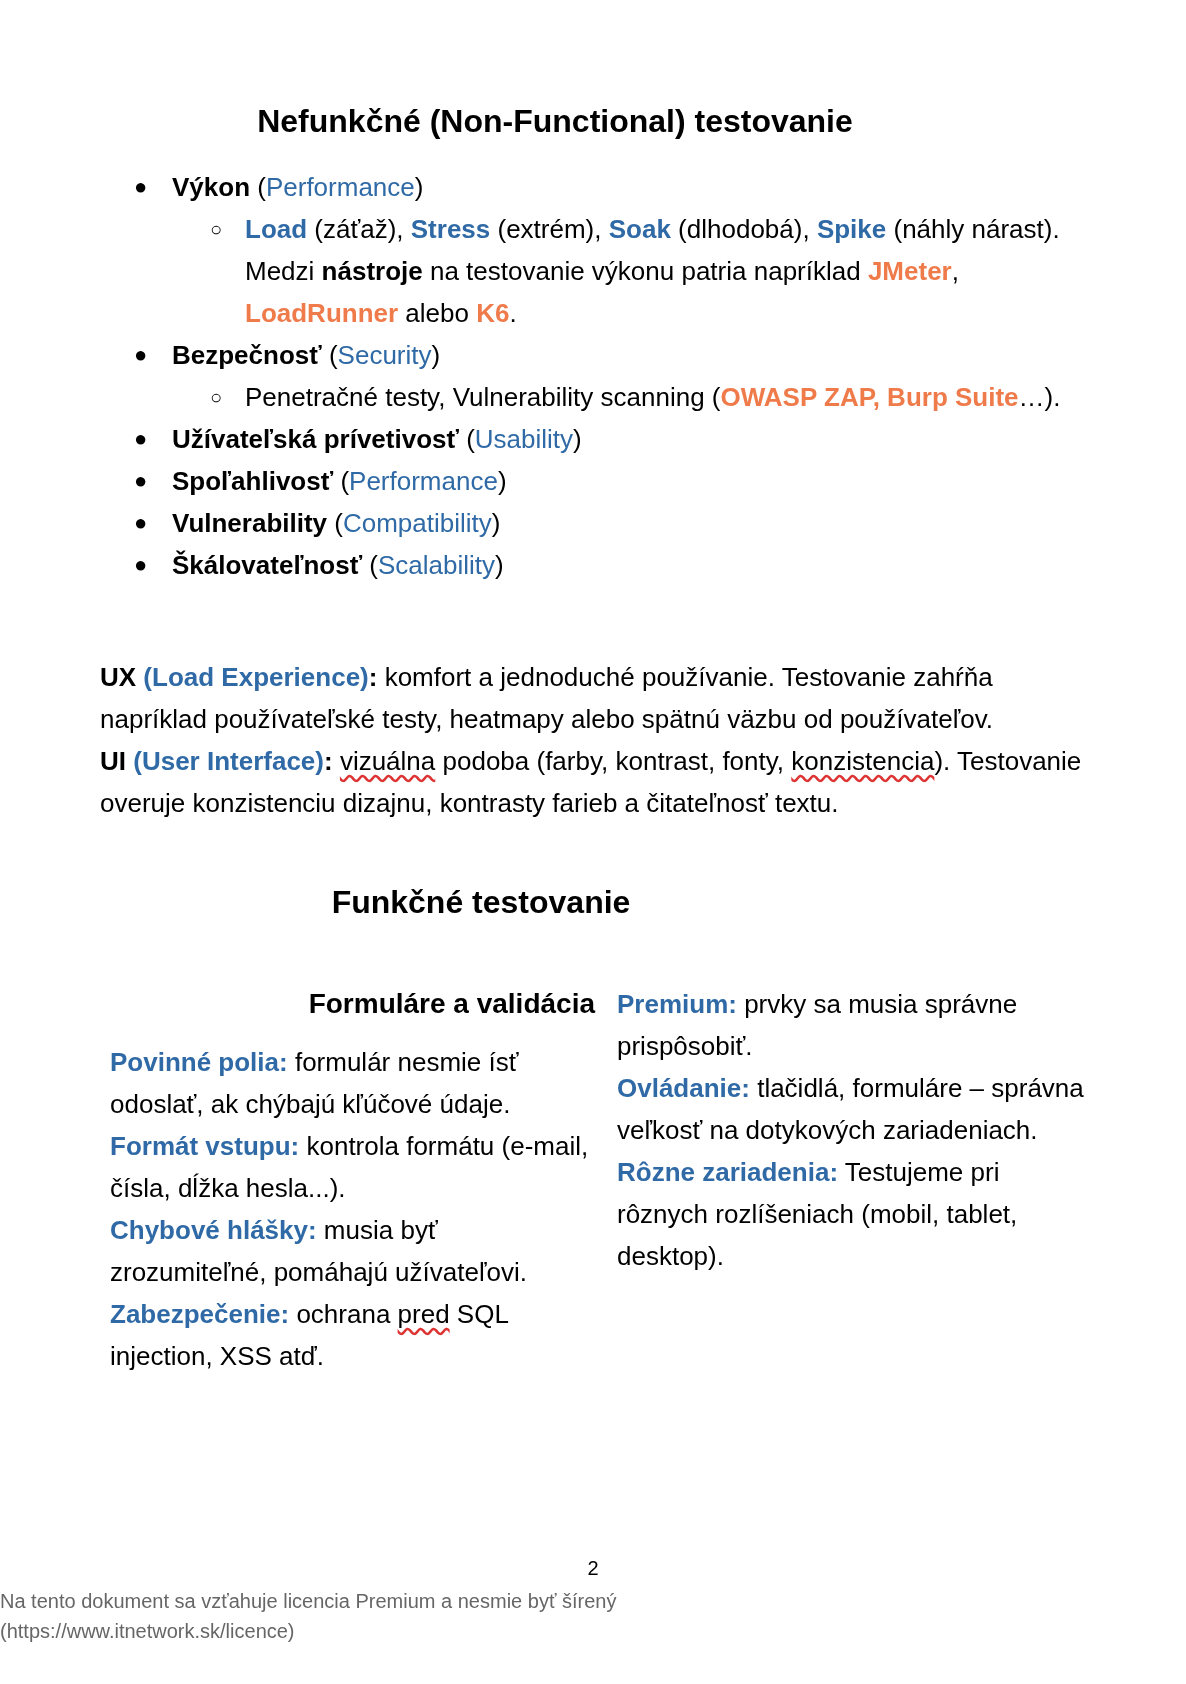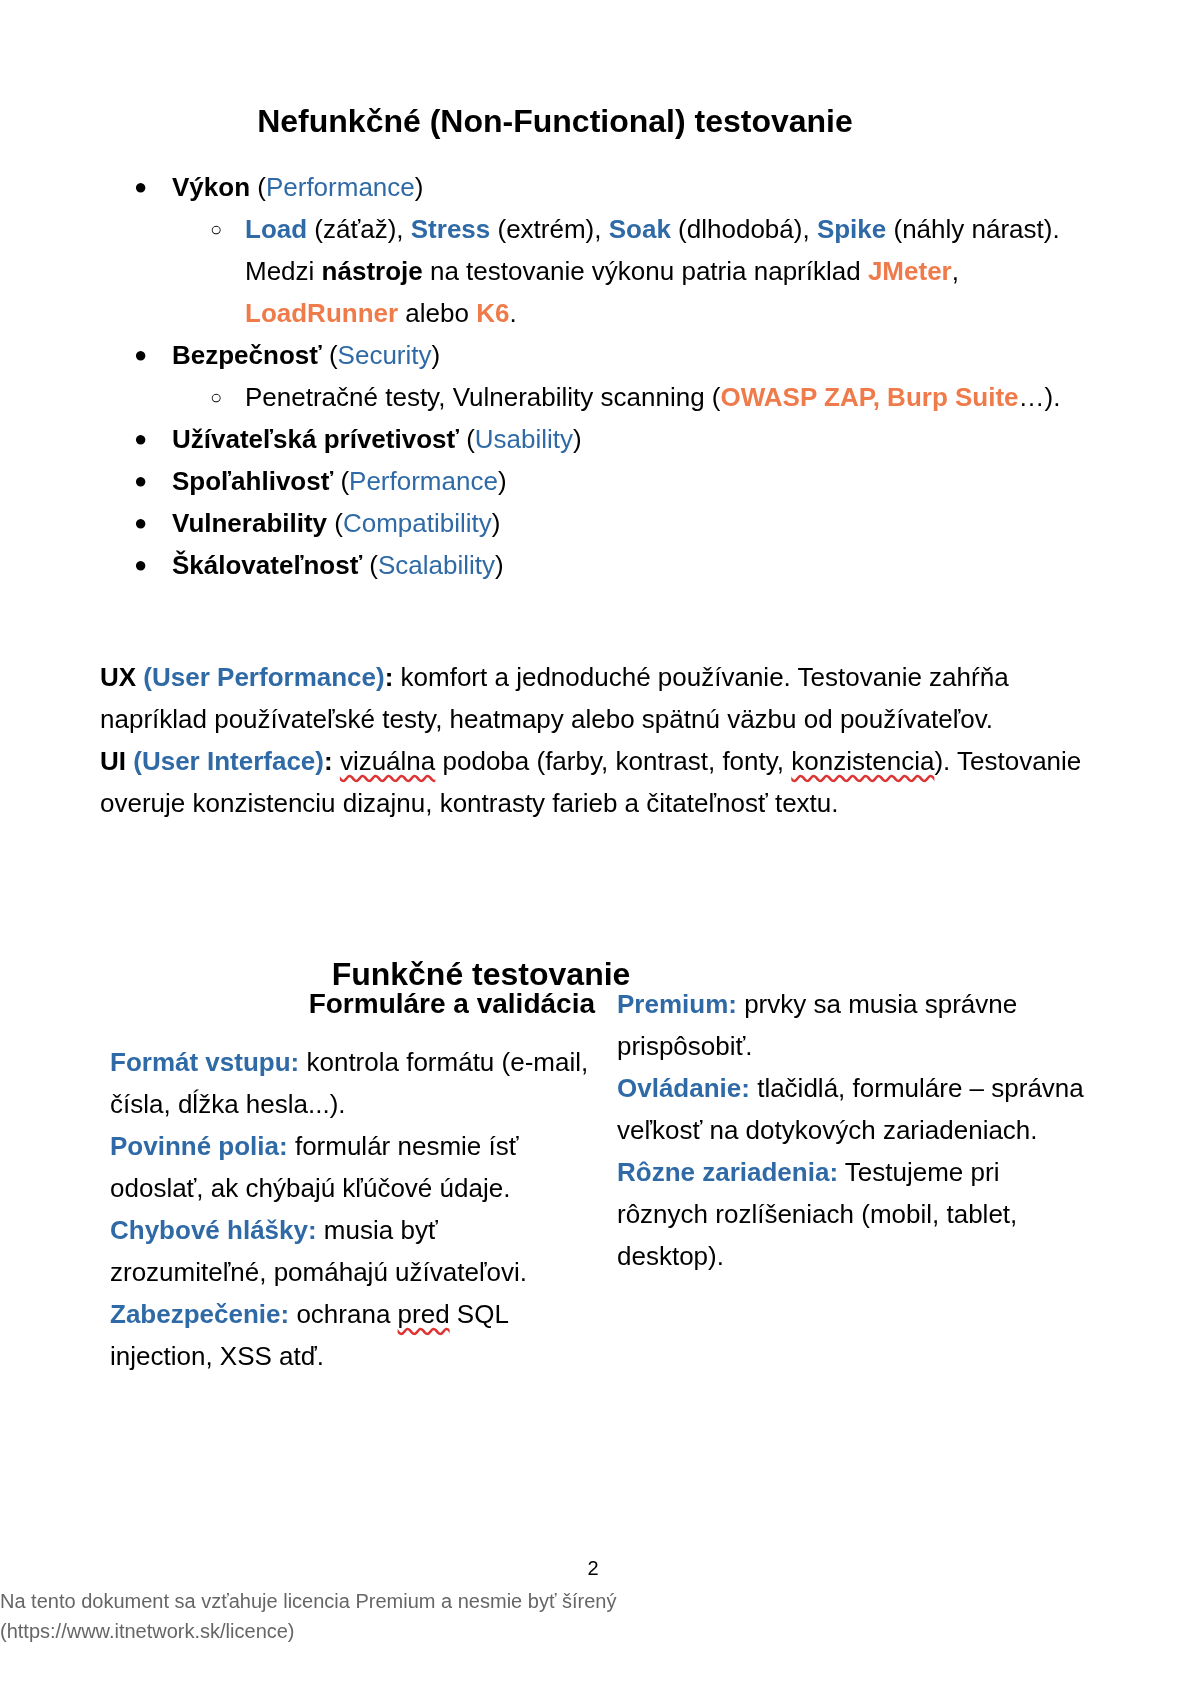--- a/index.html
+++ b/index.html
@@ -17,21 +17,21 @@
     font-size: 32px; font-weight: bold;
   }
   .list { position: absolute; left: 130px; top: 166px; font-size: 26px; line-height: 42px; }
   .li { position: relative; padding-left: 42px; }
   .li .bullet { position: absolute; left: 4px; top: 0; font-size: 22px; }
   .sub { position: relative; padding-left: 115px; width: 850px; }
   .sub .bullet { position: absolute; left: 80px; top: 0; font-size: 20px; }
 
   .ux { position: absolute; left: 100px; top: 656px; width: 990px; font-size: 26px; line-height: 42px; }
 
-  .h2 { position: absolute; top: 956px; left: 0; width: 962px; text-align: center; font-size: 32px; font-weight: bold; }
+  .h2 { position: absolute; top: 884px; left: 0; width: 962px; text-align: center; font-size: 32px; font-weight: bold; }
 
   .col { position: absolute; top: 983px; font-size: 26px; line-height: 42px; }
   .col .title { text-align: right; font-weight: bold; font-size: 28px; margin-bottom: 16px; }
   .col1 { left: 110px; width: 485px; }
   .col2 { left: 617px; width: 470px; }
   .col p { margin: 0; }
 
   .pagenum { position: absolute; top: 1557px; left: 0; width: 1186px; text-align: center; font-size: 20px; }
   .footer { position: absolute; top: 1586px; left: 0; width: 1026px; text-align: left; font-size: 20px; line-height: 30px; color: #666; }
 </style>
@@ -73,30 +73,30 @@
     (<span class="blue">Compatibility</span>)
   </div>
   <div class="li">
     <span class="bullet">●</span>
     <span class="b">Škálovateľnosť</span>
     (<span class="blue">Scalability</span>)
   </div>
 </div>
 
 <div class="ux">
-  <div><span class="b">UX</span> <span class="blue b">(User Performance)</span><span class="b">:</span><span> komfort a jednoduché používanie. Testovanie zahŕňa napríklad používateľské testy, heatmapy alebo spätnú väzbu od používateľov.</span></div>
+  <div><span class="b">UX</span> <span class="blue b">(Load Experience)</span><span class="b">:</span><span> komfort a jednoduché používanie. Testovanie zahŕňa napríklad používateľské testy, heatmapy alebo spätnú väzbu od používateľov.</span></div>
   <div><span class="b">UI</span> <span class="blue b">(User Interface)</span><span class="b">:</span> <span class="wavy">vizuálna</span><span> podoba (farby, kontrast, fonty, </span><span class="wavy">konzistencia</span><span>). Testovanie overuje konzistenciu dizajnu, kontrasty farieb a čitateľnosť textu.</span></div>
 </div>
 
 <div class="h2">Funkčné testovanie</div>
 
 <div class="col col1">
   <div class="title">Formuláre a validácia</div>
+  <p><span class="blue b">Povinné polia:</span><span> formulár nesmie ísť odoslať, ak chýbajú kľúčové údaje.</span></p>
   <p><span class="blue b">Formát vstupu:</span><span> kontrola formátu (e-mail, čísla, dĺžka hesla...).</span></p>
-  <p><span class="blue b">Povinné polia:</span><span> formulár nesmie ísť odoslať, ak chýbajú kľúčové údaje.</span></p>
   <p><span class="blue b">Chybové hlášky:</span><span> musia byť zrozumiteľné, pomáhajú užívateľovi.</span></p>
   <p><span class="blue b">Zabezpečenie:</span><span> ochrana </span><span class="wavy">pred</span><span> SQL injection, XSS atď.</span></p>
 </div>
 
 <div class="col col2">
   <p><span class="blue b">Premium:</span><span> prvky sa musia správne prispôsobiť.</span></p>
   <p><span class="blue b">Ovládanie:</span><span> tlačidlá, formuláre – správna veľkosť na dotykových zariadeniach.</span></p>
   <p><span class="blue b">Rôzne zariadenia:</span><span> Testujeme pri rôznych rozlíšeniach (mobil, tablet, desktop).</span></p>
 </div>
 

